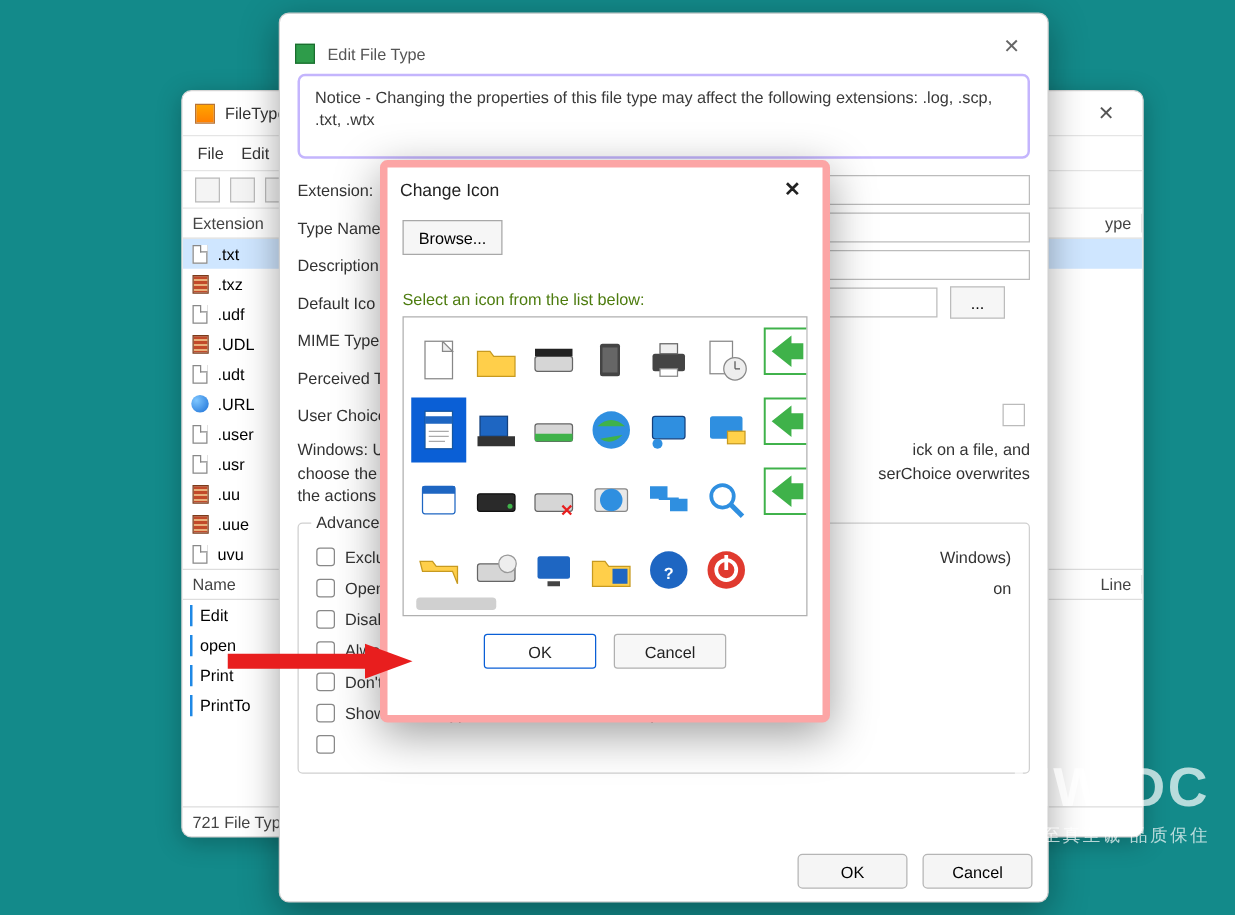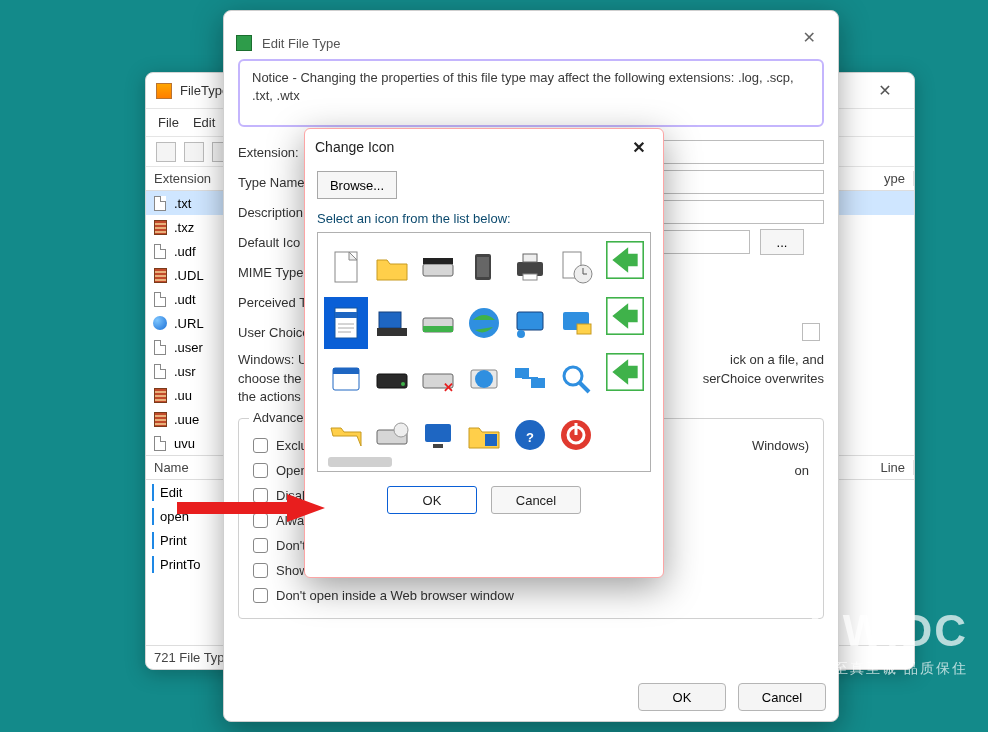--- a/index.html
+++ b/index.html
@@ -45,30 +45,30 @@
 .formrow .btn-ell { margin-left:10px; width:44px; height:26px; border:1px solid #bcbcbc; background:#f6f6f6; display:flex; align-items:center; justify-content:center; }
 .notice2 { padding: 4px 14px 8px; color:#333; line-height:1.4; }
 .groupbox { margin: 4px 14px 8px; border:1px solid #d0d0d0; border-radius:4px; padding: 14px 12px 10px 12px; position:relative; }
 .groupbox .legend { position:absolute; top:-9px; left:10px; background:#fff; padding:0 4px; color:#333; }
 .chkrow { display:flex; align-items:center; gap:8px; padding:5px 2px; color:#333; }
 .chkrow .chk { width:15px; height:15px; border:1px solid #888; border-radius:3px; background:#fff; }
 .dlg-buttons { position:absolute; right:12px; bottom:10px; display:flex; gap:12px; }
 .dlg-buttons .btn { width:88px; height:28px; border:1px solid #b5b5b5; border-radius:4px; background:#f5f5f5; display:flex; align-items:center; justify-content:center; }
 
 
-.win-icon { position:absolute; left:304px; top:128px; width:360px; height:450px; background:#fff; border:1px solid #fca5a5; border-radius:6px; box-shadow:0 10px 36px rgba(0,0,0,.38); }
+.win-icon { position:absolute; left:304px; top:128px; width:360px; height:450px; background:#fff; border:6px solid #fca5a5; border-radius:6px; box-shadow:0 10px 36px rgba(0,0,0,.38); }
 .win-icon .titlebar { height:36px; display:flex; align-items:center; padding:0 10px; }
 .win-icon .titlebar .ttl { font-size:14px; color:#222; }
 .win-icon .titlebar .close { margin-left:auto; width:28px; height:24px; display:flex; align-items:center; justify-content:center; font-size:16px; font-weight:bold; color:#222; }
 .win-icon .body { padding: 6px 12px 10px; }
 .lbl2 { color:#333; margin: 4px 0 6px; }
 .pathrow { display:flex; gap:10px; align-items:center; }
 .pathrow .pathfld { flex:1; height:28px; border:1px solid #a8a8a8; padding:0 6px; display:flex; align-items:center; overflow:hidden; white-space:nowrap; }
 .pathrow .browse { width:80px; height:28px; border:1px solid #a8a8a8; background:#f6f6f6; display:flex; align-items:center; justify-content:center; }
-.lbl3 { color:#0c4a6e; margin: 12px 0 6px; }
+.lbl3 { color:#4d7c0f; margin: 28px 0 6px; }
 .iconlist { border:1px solid #b0b0b0; height:240px; padding:8px 6px; overflow:hidden; position:relative; }
 .icongrid { display:grid; grid-template-columns: repeat(7, 44px); grid-auto-rows:52px; gap:4px 2px; }
 .icell { display:flex; align-items:center; justify-content:center; position:relative; }
 .icell.sel { background:#0a5fd6; }
 .icell svg { width:38px; height:38px; }
 .scrollthumb { position:absolute; left:10px; bottom:4px; width:64px; height:10px; background:#d0d0d0; border-radius:3px; }
 .share-badge { position:absolute; top:0; right:0; width:12px; height:12px; }
 
 .dlg2-buttons { display:flex; gap:14px; justify-content:center; margin-top:14px; position:relative; }
 .btn-ok { width:90px; height:28px; border:1.5px solid #0a5fd6; border-radius:3px; background:#fff; display:flex; align-items:center; justify-content:center; color:#222; }
@@ -284,21 +284,20 @@
     <div class="chkrow">
         <span class="chk"></span>
         <span>Don't</span>
       </div>
     <div class="chkrow">
         <span class="chk"></span>
         <span>Show this file type in the 'New' menu of Explorer</span>
       </div>
     <div class="chkrow">
         <span class="chk"></span>
-        <span>Don't open inside a Web browser window</span>
       </div>
   </div>
 
   <div class="dlg-buttons">
     <span class="btn">OK</span>
     <span class="btn">Cancel</span>
   </div>
 </div>
 
 <div class="win-icon">

